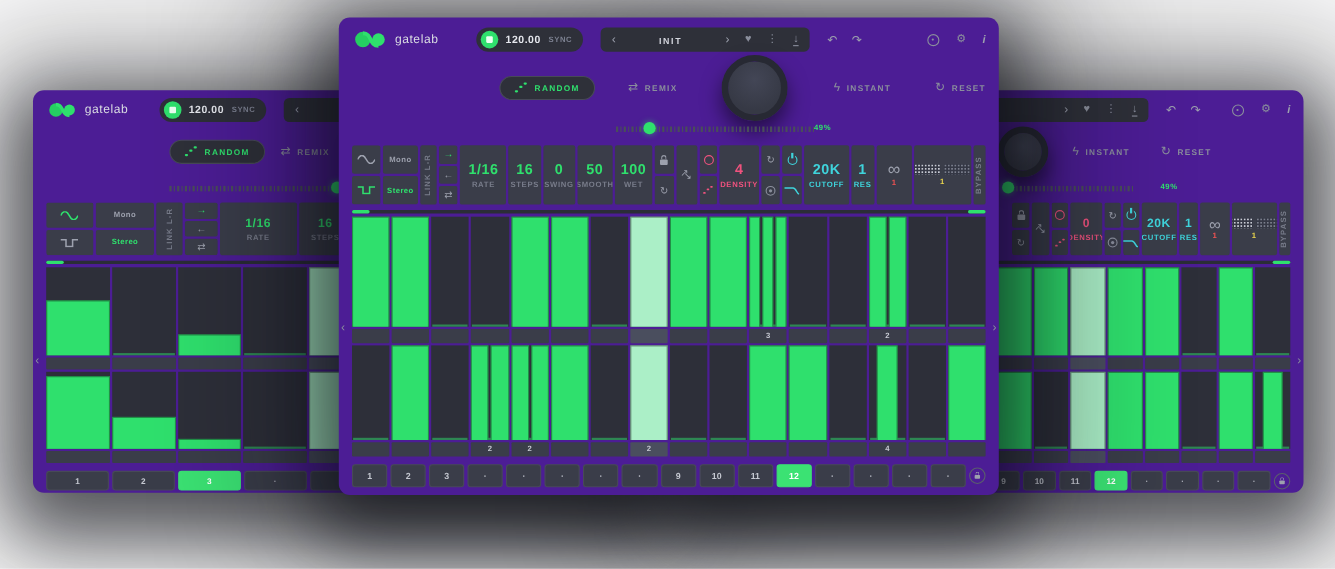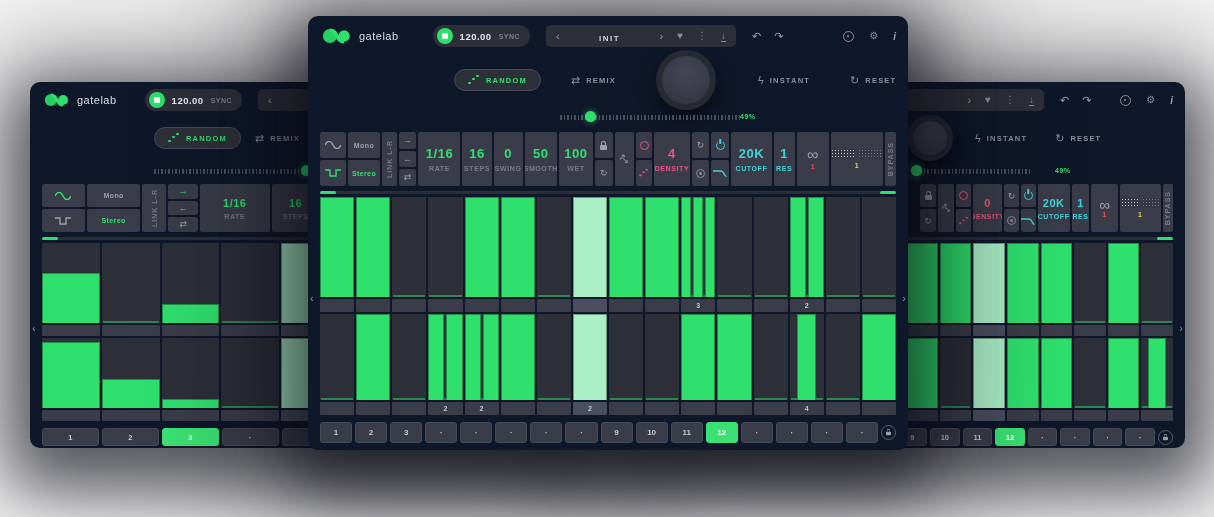--- a/index.html
+++ b/index.html
@@ -1,20 +1,20 @@
 <!DOCTYPE html>
 <html><head>
 <meta charset="utf-8">
 <style>
   * { box-sizing: border-box; margin: 0; padding: 0; }
   html,body { width:1214px; height:517px; background:#ffffff; overflow:hidden;
     font-family:"Liberation Sans", sans-serif; }
   .stage { position:relative; width:1214px; height:517px; }
 
-  .window { position:absolute; background:#0f172a; border-radius:10px;
+  .window { position:absolute; background:#4c1d95; border-radius:10px;
     box-shadow: 0 20px 60px 18px rgba(8,10,16,.55), 0 6px 120px 55px rgba(8,10,16,.32); }
   #win-center { left:308px; top:16px; width:600px; height:434px; z-index:3; }
   #win-left   { left:30px;  top:82px; width:560px; height:366px; z-index:1; }
   #win-right  { left:625px; top:82px; width:560px; height:366px; z-index:2; }
 
   
   .topbar { display:flex; align-items:center; height:36px; padding:4px 12px 0 14px; }
   .small .topbar { height:32px; }
   .brand { display:flex; align-items:center; gap:7px; }
   .brand-name { color:#d9dbe2; font-size:11px; letter-spacing:.5px; }

